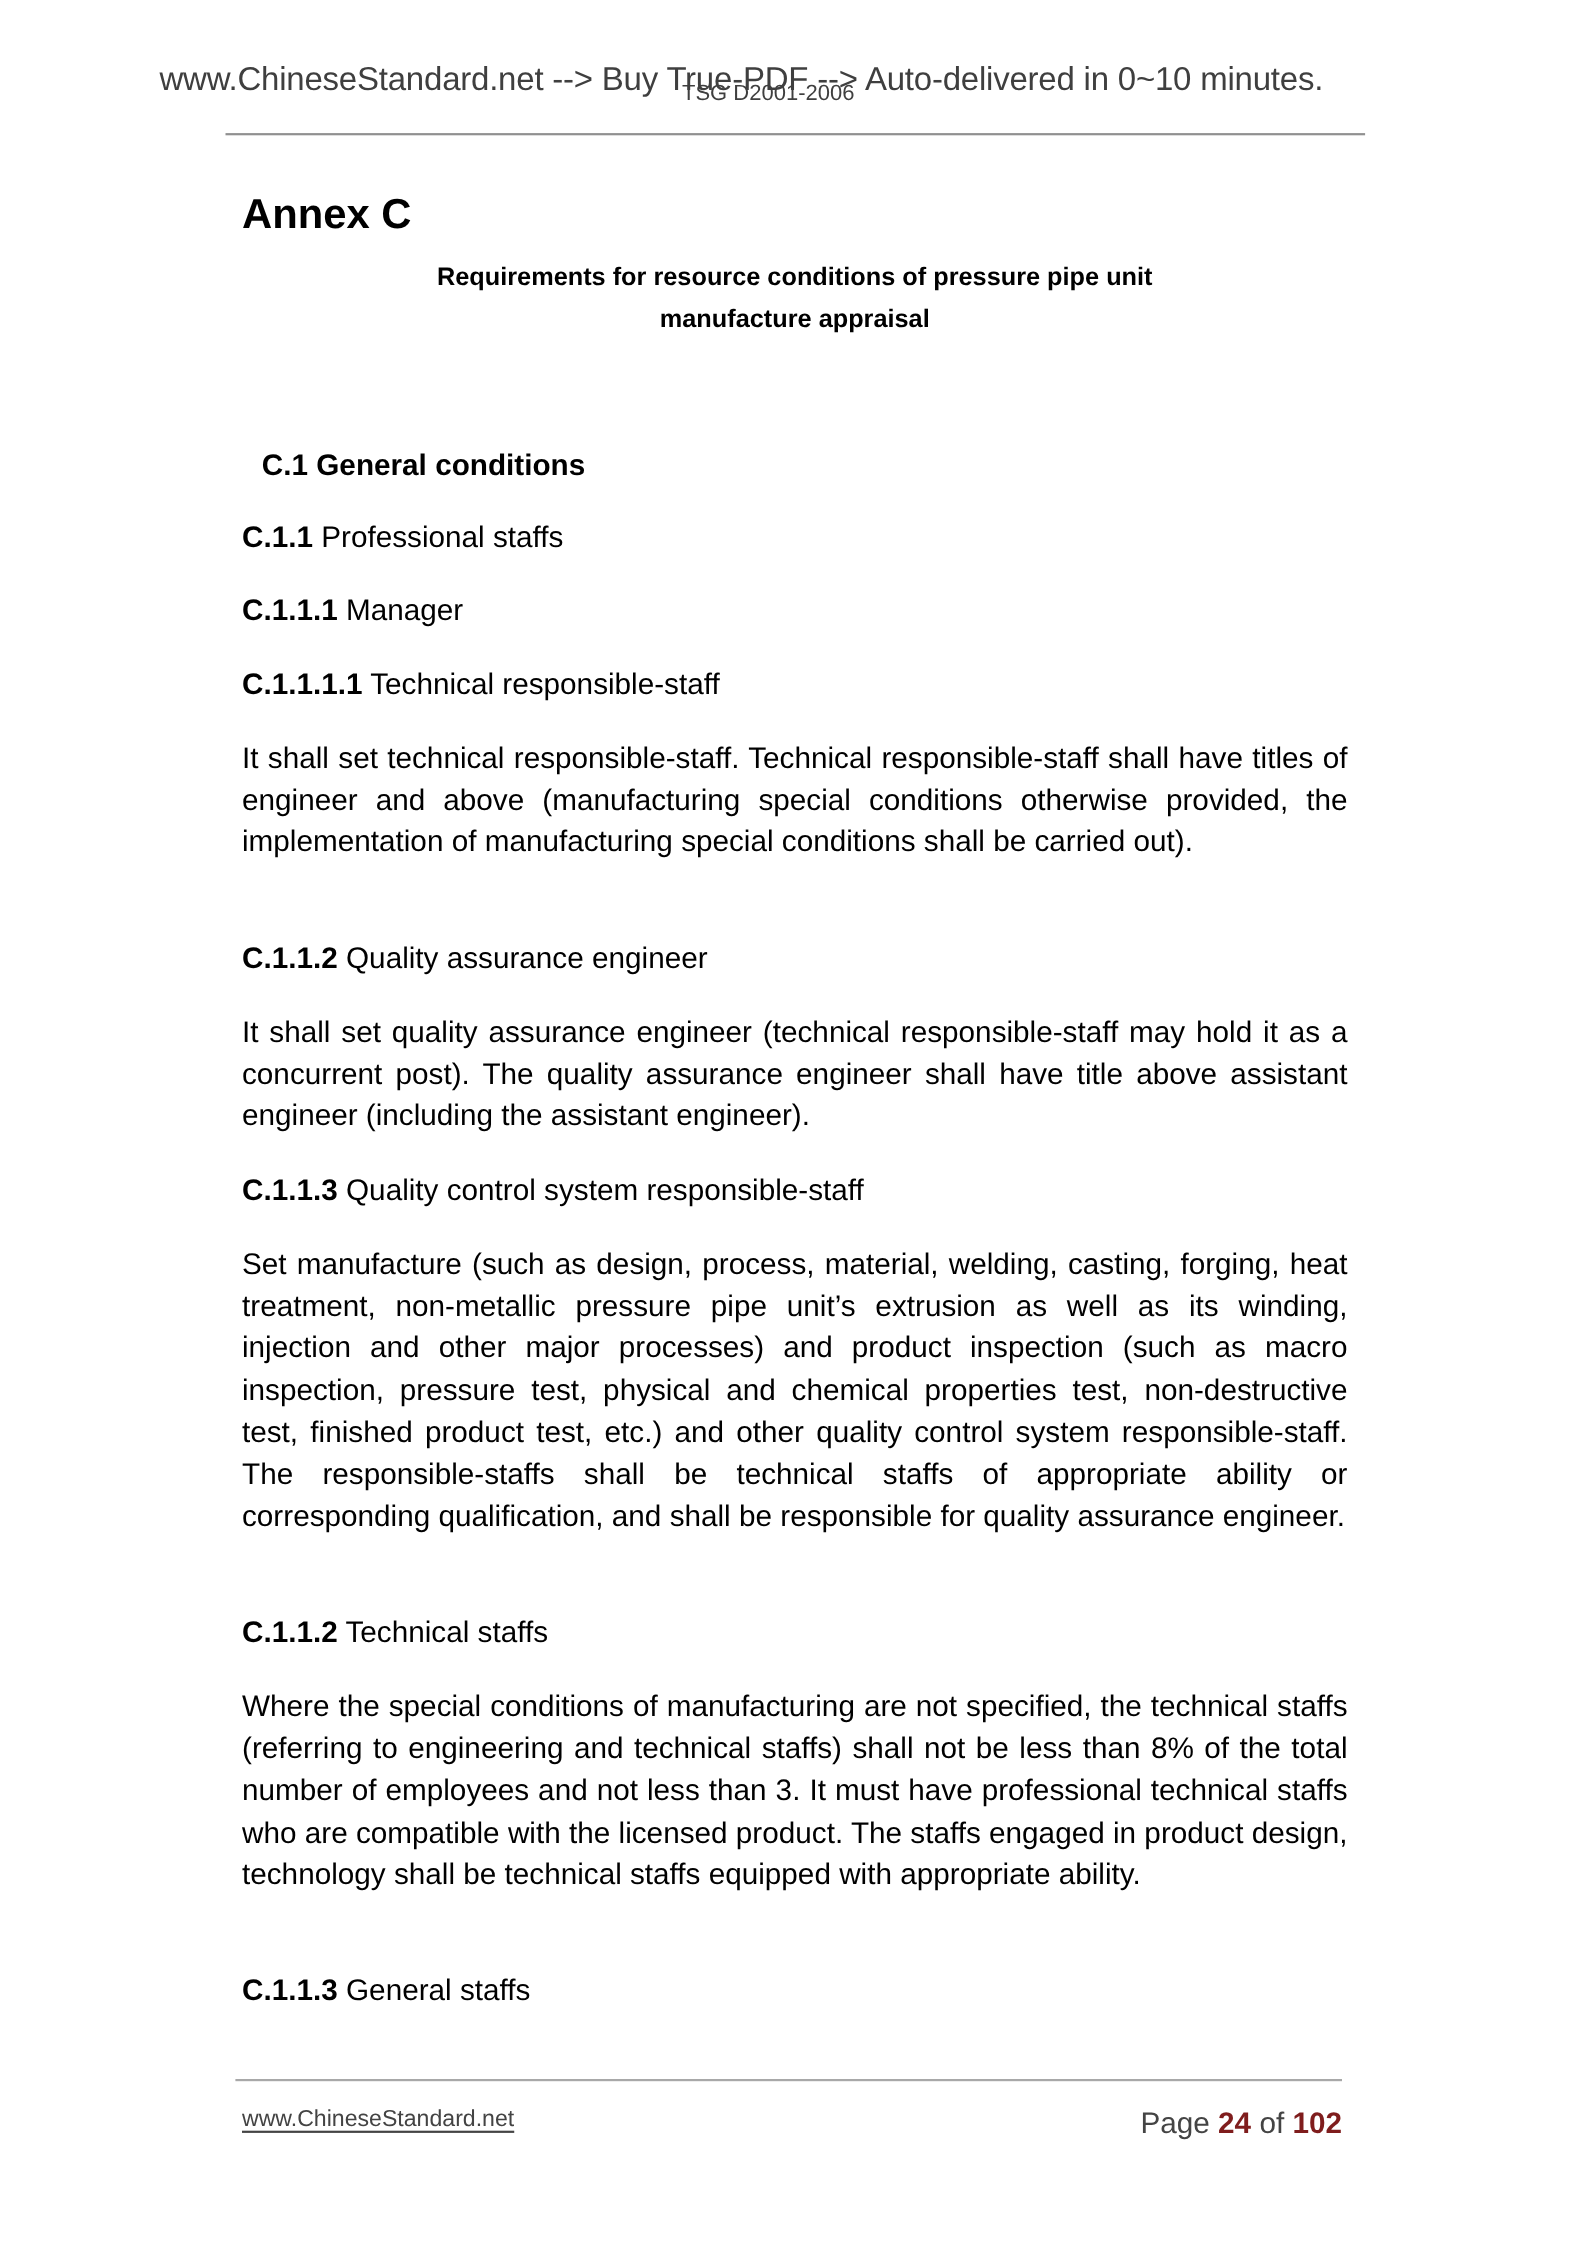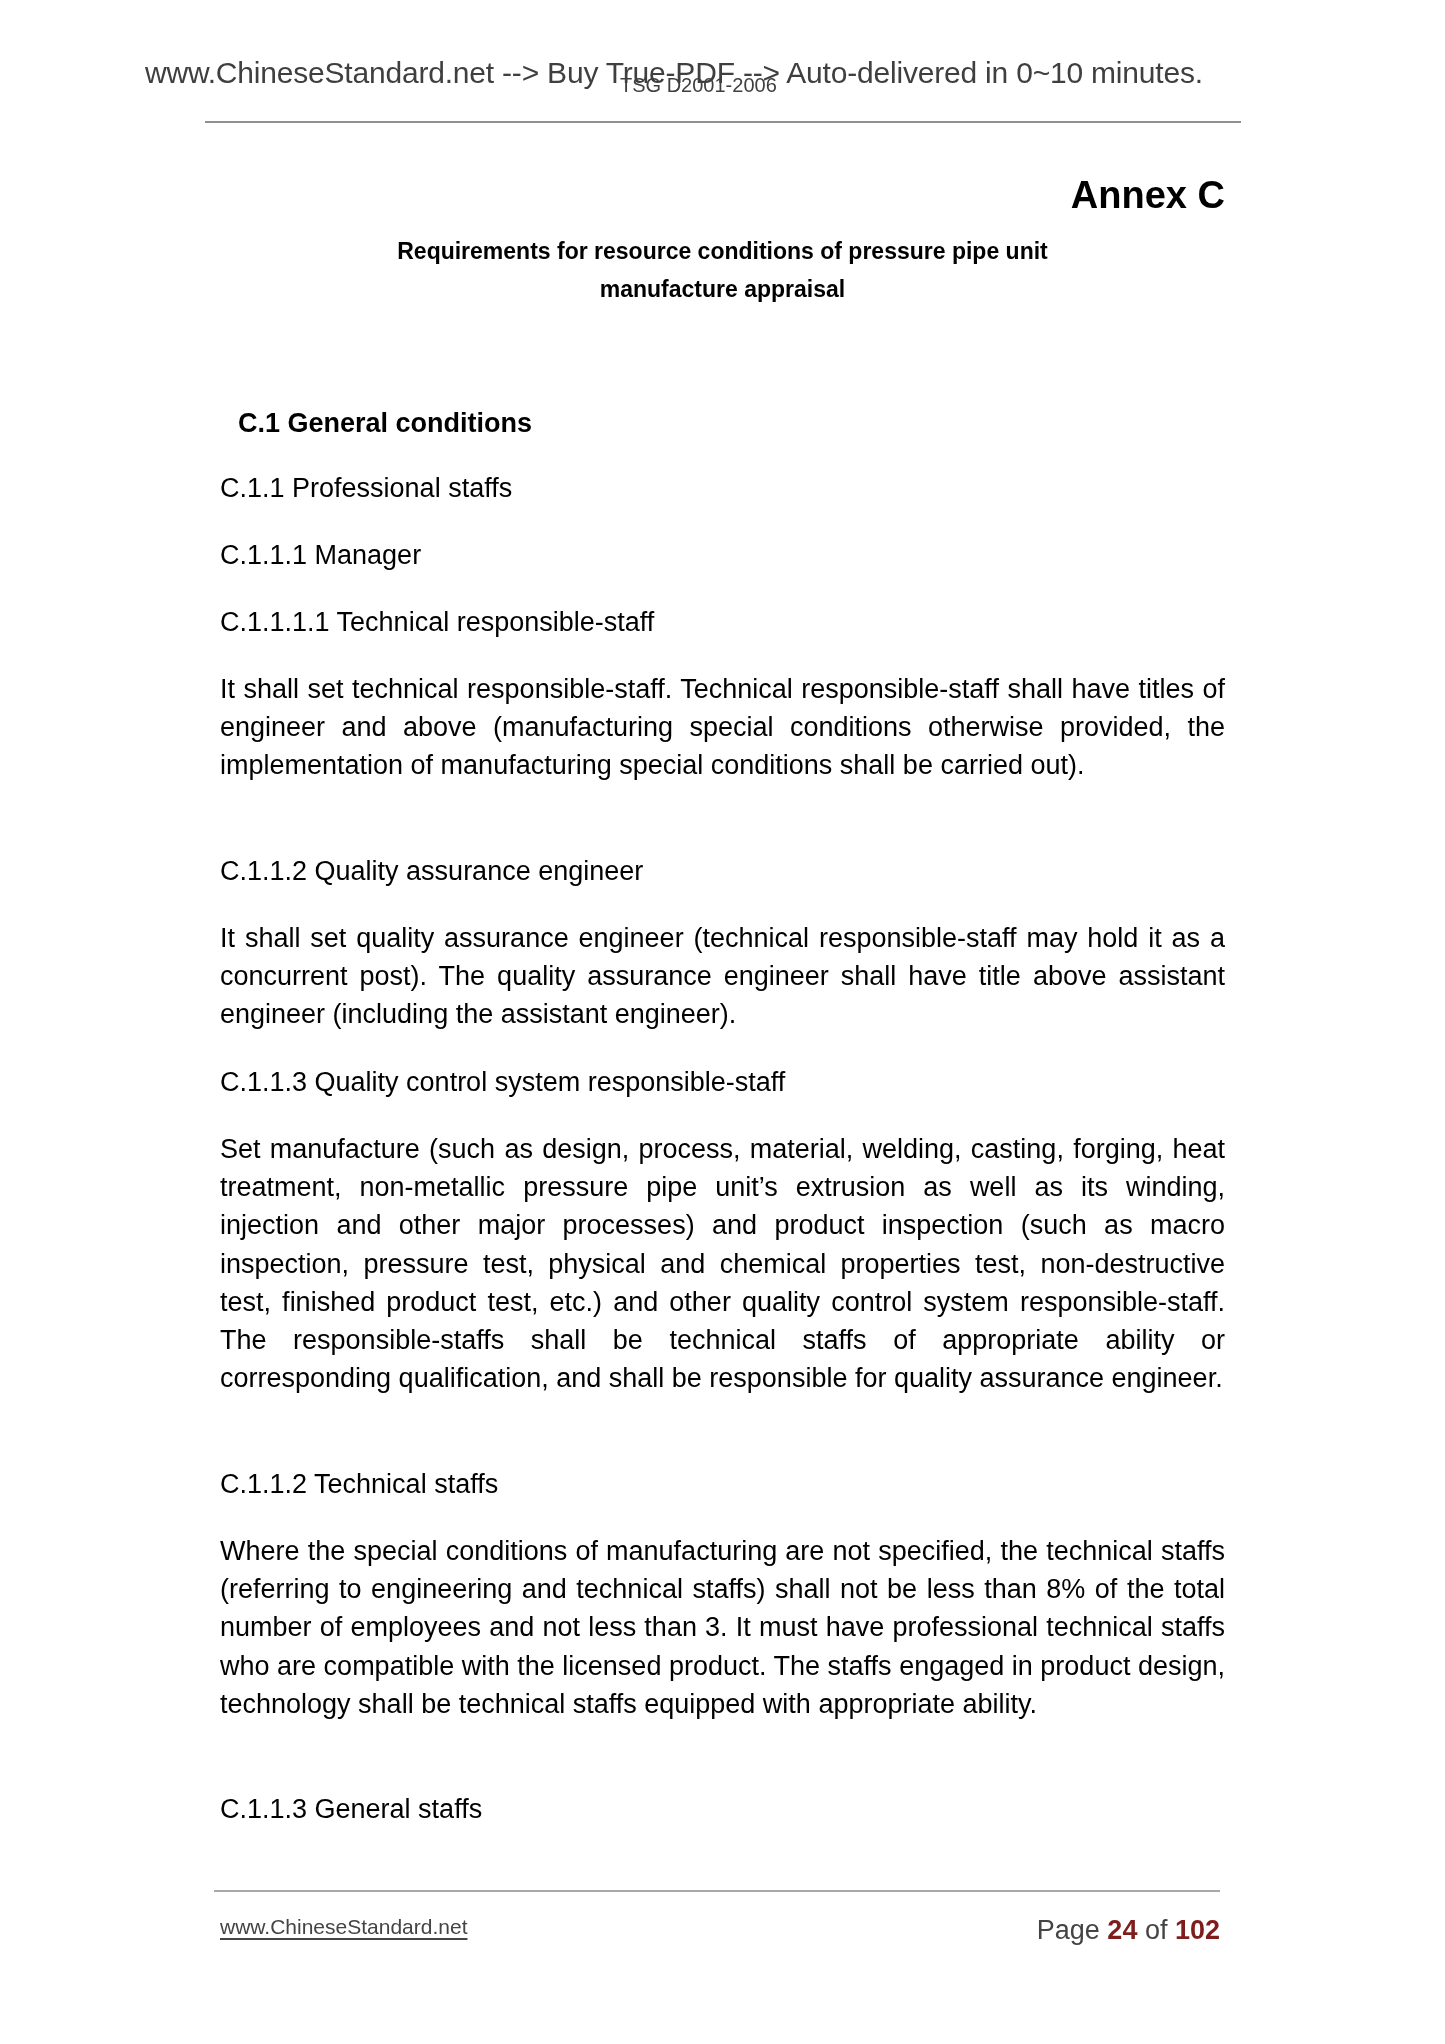--- a/index.html
+++ b/index.html
@@ -47,21 +47,21 @@
       height: 0;
       border-top: 2px solid #909090;
     }
     .content {
       position: absolute;
       left: 220px;
       top: 168px;
       width: 1005px;
     }
     .annex-title {
-      text-align: right;
+      text-align: left;
       font-size: 38px;
       font-weight: bold;
       margin: 0;
       line-height: 54px;
       height: 54px;
     }
     .annex-subtitle {
       text-align: center;
       font-size: 23px;
       font-weight: bold;
@@ -70,21 +70,21 @@
     }
     .section {
       position: absolute;
       left: 220px;
       width: 1005px;
       font-size: 27px;
       line-height: 38px;
       margin: 0;
     }
     .section .num {
-      font-weight: normal;
+      font-weight: bold;
       margin-top: 24px;
     }
     .section.bold {
       font-weight: bold;
       margin-left: 18px;
     }
     .para {
       position: absolute;
       left: 220px;
       width: 1005px;

